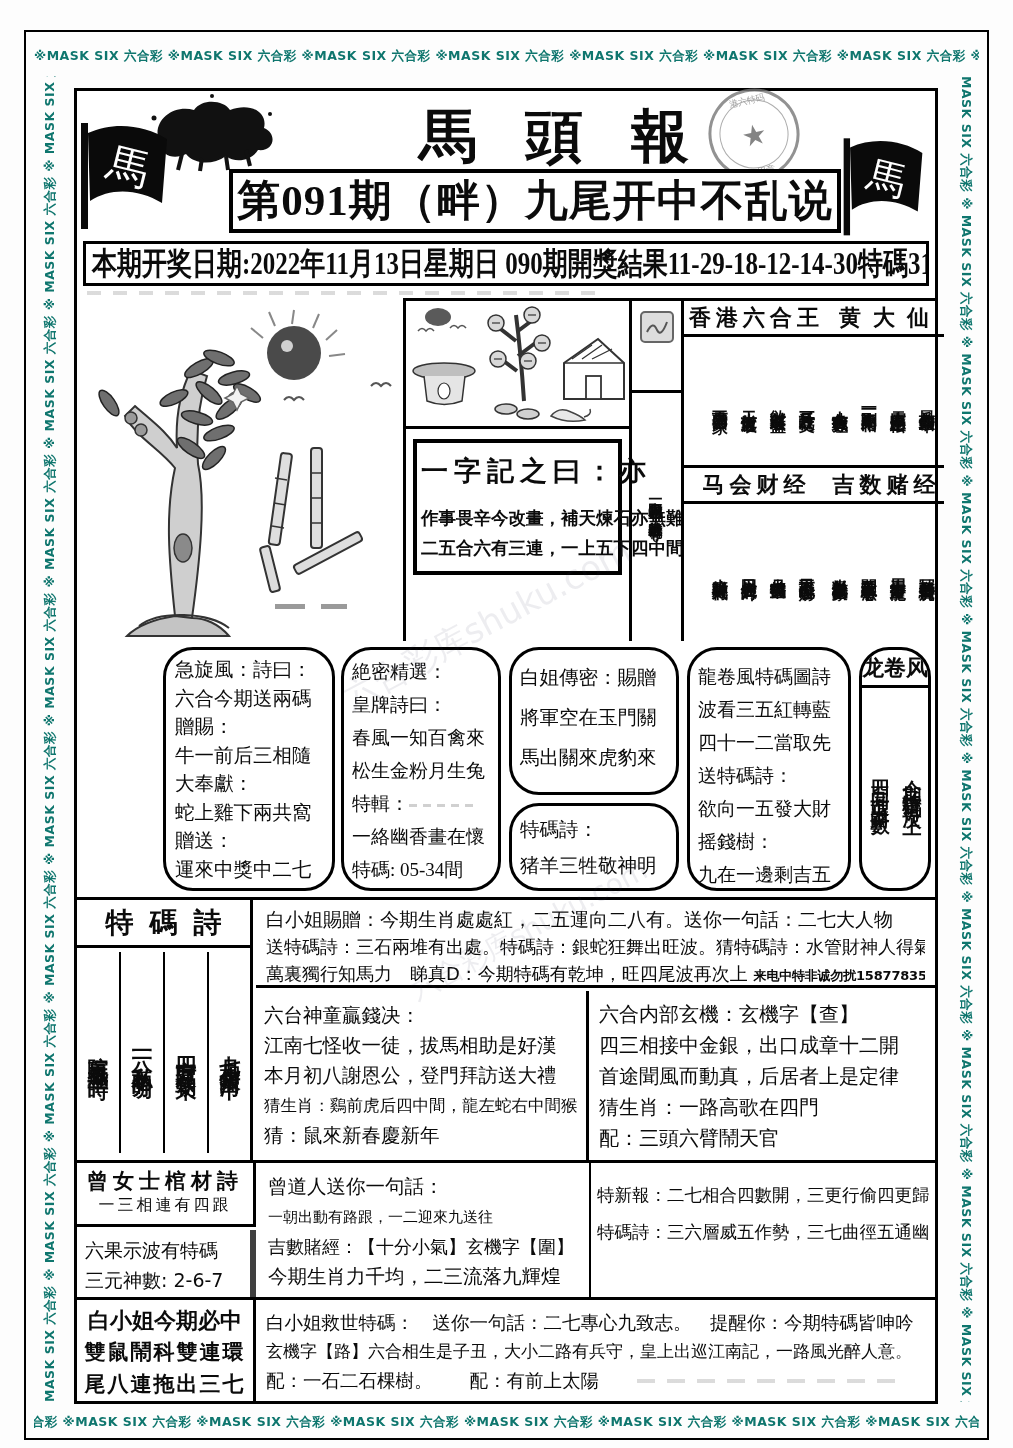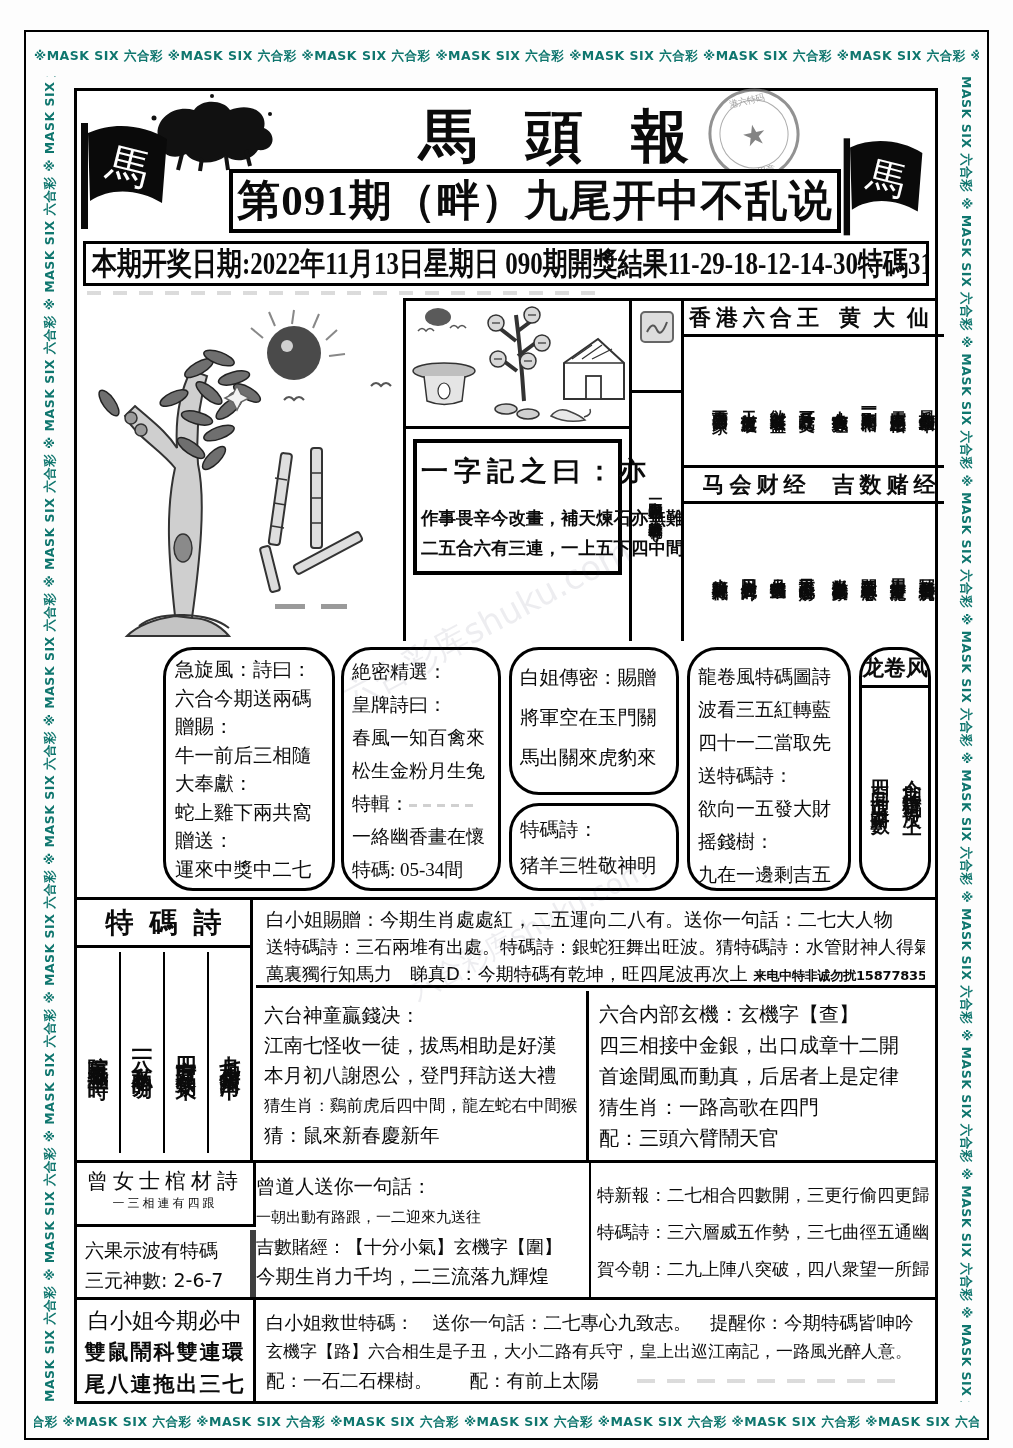--- a/index.html
+++ b/index.html
@@ -70,21 +70,21 @@
 .tema-box{position:absolute;left:0;top:0;width:176px;height:100%;border-right:3px solid #000}
 .tema-title{height:48px;border-bottom:3px solid #000;display:flex;align-items:center;justify-content:center;
   font-size:28px;font-weight:bold;letter-spacing:16px;text-indent:16px;white-space:nowrap}
 .tema-cols{writing-mode:vertical-rl;text-orientation:upright;height:209px;padding:4px 0;text-align:center}
 .tema-cols .vc{line-height:42px;font-size:21px;font-weight:bold;letter-spacing:4px;white-space:nowrap}
 .tema-cols .vc:not(:last-child){border-left:2.5px solid #000}
 .txt-block{position:absolute;font-family:"DejaVu Sans","Liberation Sans",sans-serif}
 .txt-block .ln{white-space:nowrap;overflow:hidden}
 .phone{font-size:13px;font-weight:bold;letter-spacing:-.2px}
 
-.cell-title{font-weight:normal;white-space:nowrap}
+.cell-title{font-weight:bold;white-space:nowrap}
 .watermark{position:absolute;font-size:34px;color:rgba(60,60,90,.09);transform:rotate(-28deg);white-space:nowrap;
   font-family:"DejaVu Sans",sans-serif;pointer-events:none}
 svg{display:block}
 </style>
 </head>
 <body>
 
 <div class="page">
 
   <div class="edge-frame"></div>
@@ -383,36 +383,35 @@
         <div class="ln" style="font-size:20px;line-height:31px">四三相接中金銀，出口成章十二開</div>
         <div class="ln" style="font-size:20px;line-height:31px">首途聞風而動真，后居者上是定律</div>
         <div class="ln" style="font-size:20px;line-height:31px">猜生肖：一路高歌在四門</div>
         <div class="ln" style="font-size:20px;line-height:31px">配：三頭六臂鬧天官</div>
       </div>
     </div>
 
     <div class="band" style="top:1069px;height:137px">
       <div style="position:absolute;left:0;top:0;width:179px;height:64px;border-right:3px solid #000;border-bottom:3px solid #000;text-align:center;padding-top:4px">
         <div class="cell-title" style="font-size:21px;letter-spacing:5px">曾女士棺材詩</div>
-        <div style="font-size:12px;letter-spacing:3px;white-space:nowrap">一三相連有四跟</div>
+        <div style="font-size:16px;letter-spacing:3px;white-space:nowrap">一三相連有四跟</div>
       </div>
       <div style="position:absolute;left:0;top:67px;width:179px;height:70px;border-right:6px solid #404040;padding:5px 8px;font-family:'DejaVu Sans','Liberation Sans',sans-serif">
         <div class="ln" style="font-size:19px;line-height:30px;white-space:nowrap">六果示波有特碼</div>
         <div class="ln" style="font-size:19px;line-height:30px;white-space:nowrap">三元神數: 2-6-7</div>
       </div>
-      <div class="txt-block" style="left:179px;top:0;width:333px;height:137px;padding:9px 0">
+      <div class="txt-block" style="left:179px;top:0;width:333px;height:137px;padding:9px 12px">
         <div class="ln" style="font-size:19.5px;line-height:30px">曾道人送你一句話：</div>
         <div class="ln" style="font-size:15px;line-height:30px">一朝出動有路跟，一二迎來九送往</div>
         <div class="ln" style="font-size:18px;line-height:30px">吉數賭經：【十分小氣】玄機字【圍】</div>
         <div class="ln" style="font-size:19.5px;line-height:30px">今期生肖力千均，二三流落九輝煌</div>
       </div>
       <div class="txt-block" style="left:512px;top:0;width:346px;height:137px;border-left:2.5px solid #000;padding:14px 6px">
         <div class="ln" style="font-size:17.5px;line-height:37px">特新報：二七相合四數開，三更行偷四更歸</div>
         <div class="ln" style="font-size:17.5px;line-height:37px">特碼詩：三六層威五作勢，三七曲徑五通幽</div>
-        <div class="ln" style="font-size:17.5px;line-height:37px">賀今朝：二九上陣八突破，四八衆望一所歸</div>
       </div>
     </div>
 
     <div class="band" style="top:1206px;height:104px">
       <div style="position:absolute;left:0;top:0;width:179px;height:101px;border-right:3px solid #000;text-align:center;padding-top:6px">
         <div class="cell-title" style="font-size:22px;font-family:'DejaVu Sans',sans-serif">白小姐今期必中</div>
         <div style="font-size:21px;font-weight:bold;letter-spacing:2px;line-height:32px;white-space:nowrap">雙鼠鬧科雙連環</div>
         <div style="font-size:21px;font-weight:bold;letter-spacing:2px;line-height:32px;white-space:nowrap">尾八連拖出三七</div>
       </div>
       <div class="txt-block" style="left:179px;top:0;width:679px;height:101px;padding:8px 10px">

